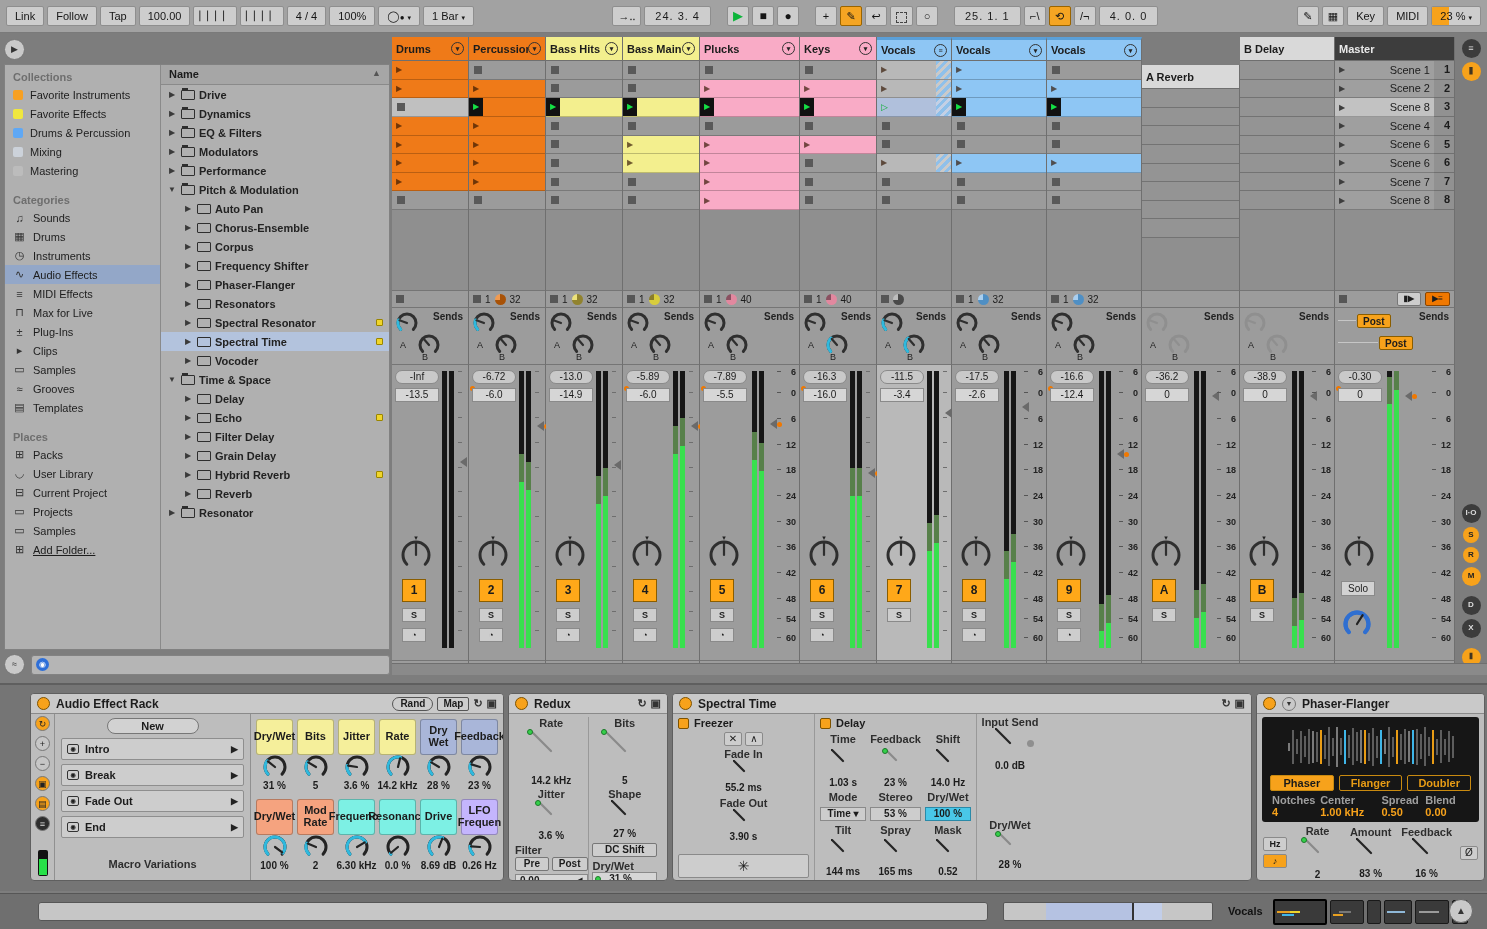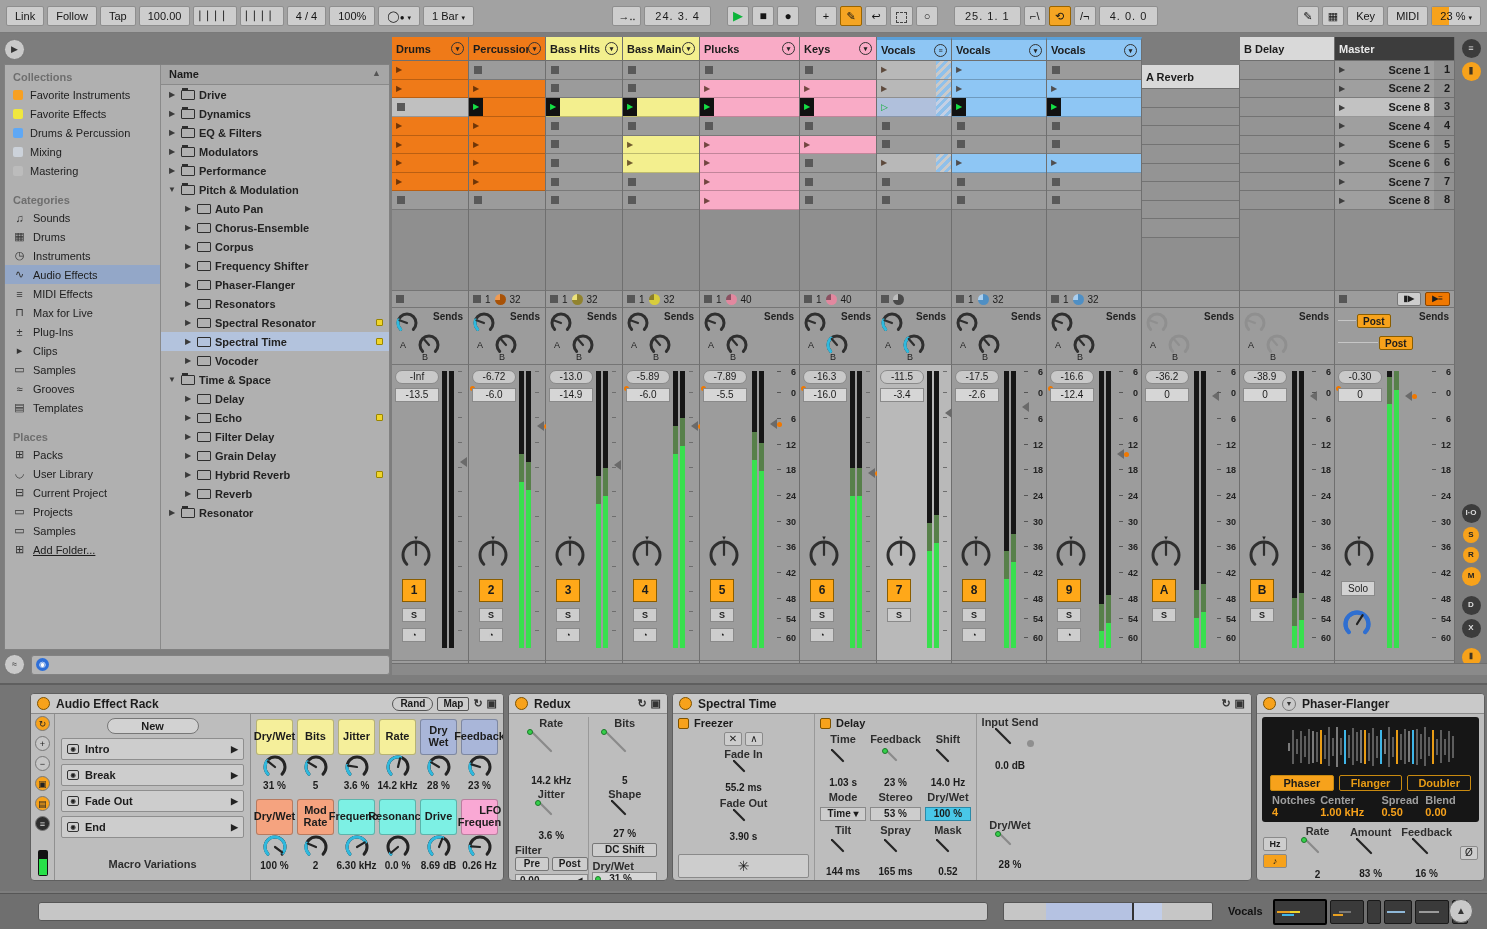--- a/index.html
+++ b/index.html
@@ -88,21 +88,21 @@
   .sbtn{position:absolute;left:10px;bottom:38px;width:24px;height:14px;background:#cdcdcd;border:1px solid #8a8a8a;font-size:9px;font-weight:bold;text-align:center;line-height:12px;}
   .cuebtn{position:absolute;left:10px;bottom:18px;width:24px;height:14px;background:#cdcdcd;border:1px solid #8a8a8a;font-size:9px;text-align:center;line-height:12px;}
   .solobtn{position:absolute;left:6px;bottom:64px;width:34px;height:15px;background:#d2d2d2;border:1px solid #8a8a8a;font-size:10px;text-align:center;line-height:13px;}
   .prevknob{position:absolute;left:8px;bottom:22px;}
   .xfrow{height:15px;flex:none;background:#9c9c9c;border-top:1px solid #757575;border-right:1px solid #6f6f6f;display:flex;align-items:center;gap:2px;padding:0 4px;}
   .xo{width:13px;height:8px;background:repeating-linear-gradient(90deg,#f7a21b 0 2px,#5a4a20 2px 4px);border:1px solid #555;}
   .xd{width:7px;height:8px;background:#2c2c2c;}
   .scell{flex:1;border-bottom:1px solid rgba(0,0,0,.22);display:flex;align-items:center;padding:0 4px;gap:4px;background:#9f9f9f;}
   .scell.sel{background:#c2c2c2;}
   .scell .sp{font-size:8px;color:#3d3d3d;}
-  .scell .snm{margin-left:auto;font-weight:bold;}
+  .scell .snm{margin-left:auto;font-weight:normal;}
   .ncell{flex:1;border-bottom:1px solid rgba(0,0,0,.22);background:#919191;text-align:right;padding:2px 4px 0 0;font-weight:bold;}
   #iconstrip{width:32px;flex:none;display:flex;flex-direction:column;align-items:center;background:#7d7d7d;padding-top:2px;}
   .rcirc{width:19px;height:19px;border-radius:50%;background:#3c3c3c;color:#ddd;text-align:center;line-height:18px;font-size:9px;margin-bottom:4px;flex:none;font-weight:bold;}
   .rcirc.org{background:#f7a21b;color:#222;}
   .rcirc.sm{width:16px;height:16px;line-height:15px;font-size:8px;}
   #sessscroll{position:absolute;left:392px;top:663px;width:1095px;height:12px;background:#8a8a8a;border-top:1px solid #6f6f6f;}
 
   
   #devices{position:absolute;left:0;top:683px;width:1487px;height:208px;background:#757575;border-top:2px solid #5f5f5f;}
   .dev{position:absolute;top:8px;bottom:10px;background:#bdbdbd;border:1px solid #5f5f5f;border-radius:4px;overflow:hidden;display:flex;flex-direction:column;}
@@ -1769,21 +1769,21 @@
             <div class="mcell">
               <div class="mpad" style="background: rgb(125, 240, 228);">Drive</div>
               <span class="knob"><svg width="24" height="24" viewBox="0 0 24 24">
                   <path d="M 4.93 19.07 A 10 10 0 1 1 19.07 19.07" fill="none" stroke="#242424" stroke-width="3" stroke-linecap="round"></path>
                   <path d="M 4.93 19.07 A 10 10 0 0 1 15.68 2.70" fill="none" stroke="#2fb9de" stroke-width="3" stroke-linecap="round"></path>
                   <line x1="12" y1="12" x2="15.31" y2="3.63" stroke="#242424" stroke-width="2.2" stroke-linecap="round"></line>
                 </svg></span>
               <div class="mval">8.69 dB</div>
             </div>
             <div class="mcell">
-              <div class="mpad" style="background: #f9a8d4; text-align: right;">LFO Frequen</div>
+              <div class="mpad" style="background: #c4b5fd;">LFO Frequen</div>
               <span class="knob"><svg width="24" height="24" viewBox="0 0 24 24">
                   <path d="M 4.93 19.07 A 10 10 0 1 1 19.07 19.07" fill="none" stroke="#242424" stroke-width="3" stroke-linecap="round"></path>
                   <path d="M 4.93 19.07 A 10 10 0 0 1 2.02 11.37" fill="none" stroke="#2fb9de" stroke-width="3" stroke-linecap="round"></path>
                   <line x1="12" y1="12" x2="3.02" y2="11.43" stroke="#242424" stroke-width="2.2" stroke-linecap="round"></line>
                 </svg></span>
               <div class="mval">0.26 Hz</div>
             </div>
           </div>
       </div>
     </div>

